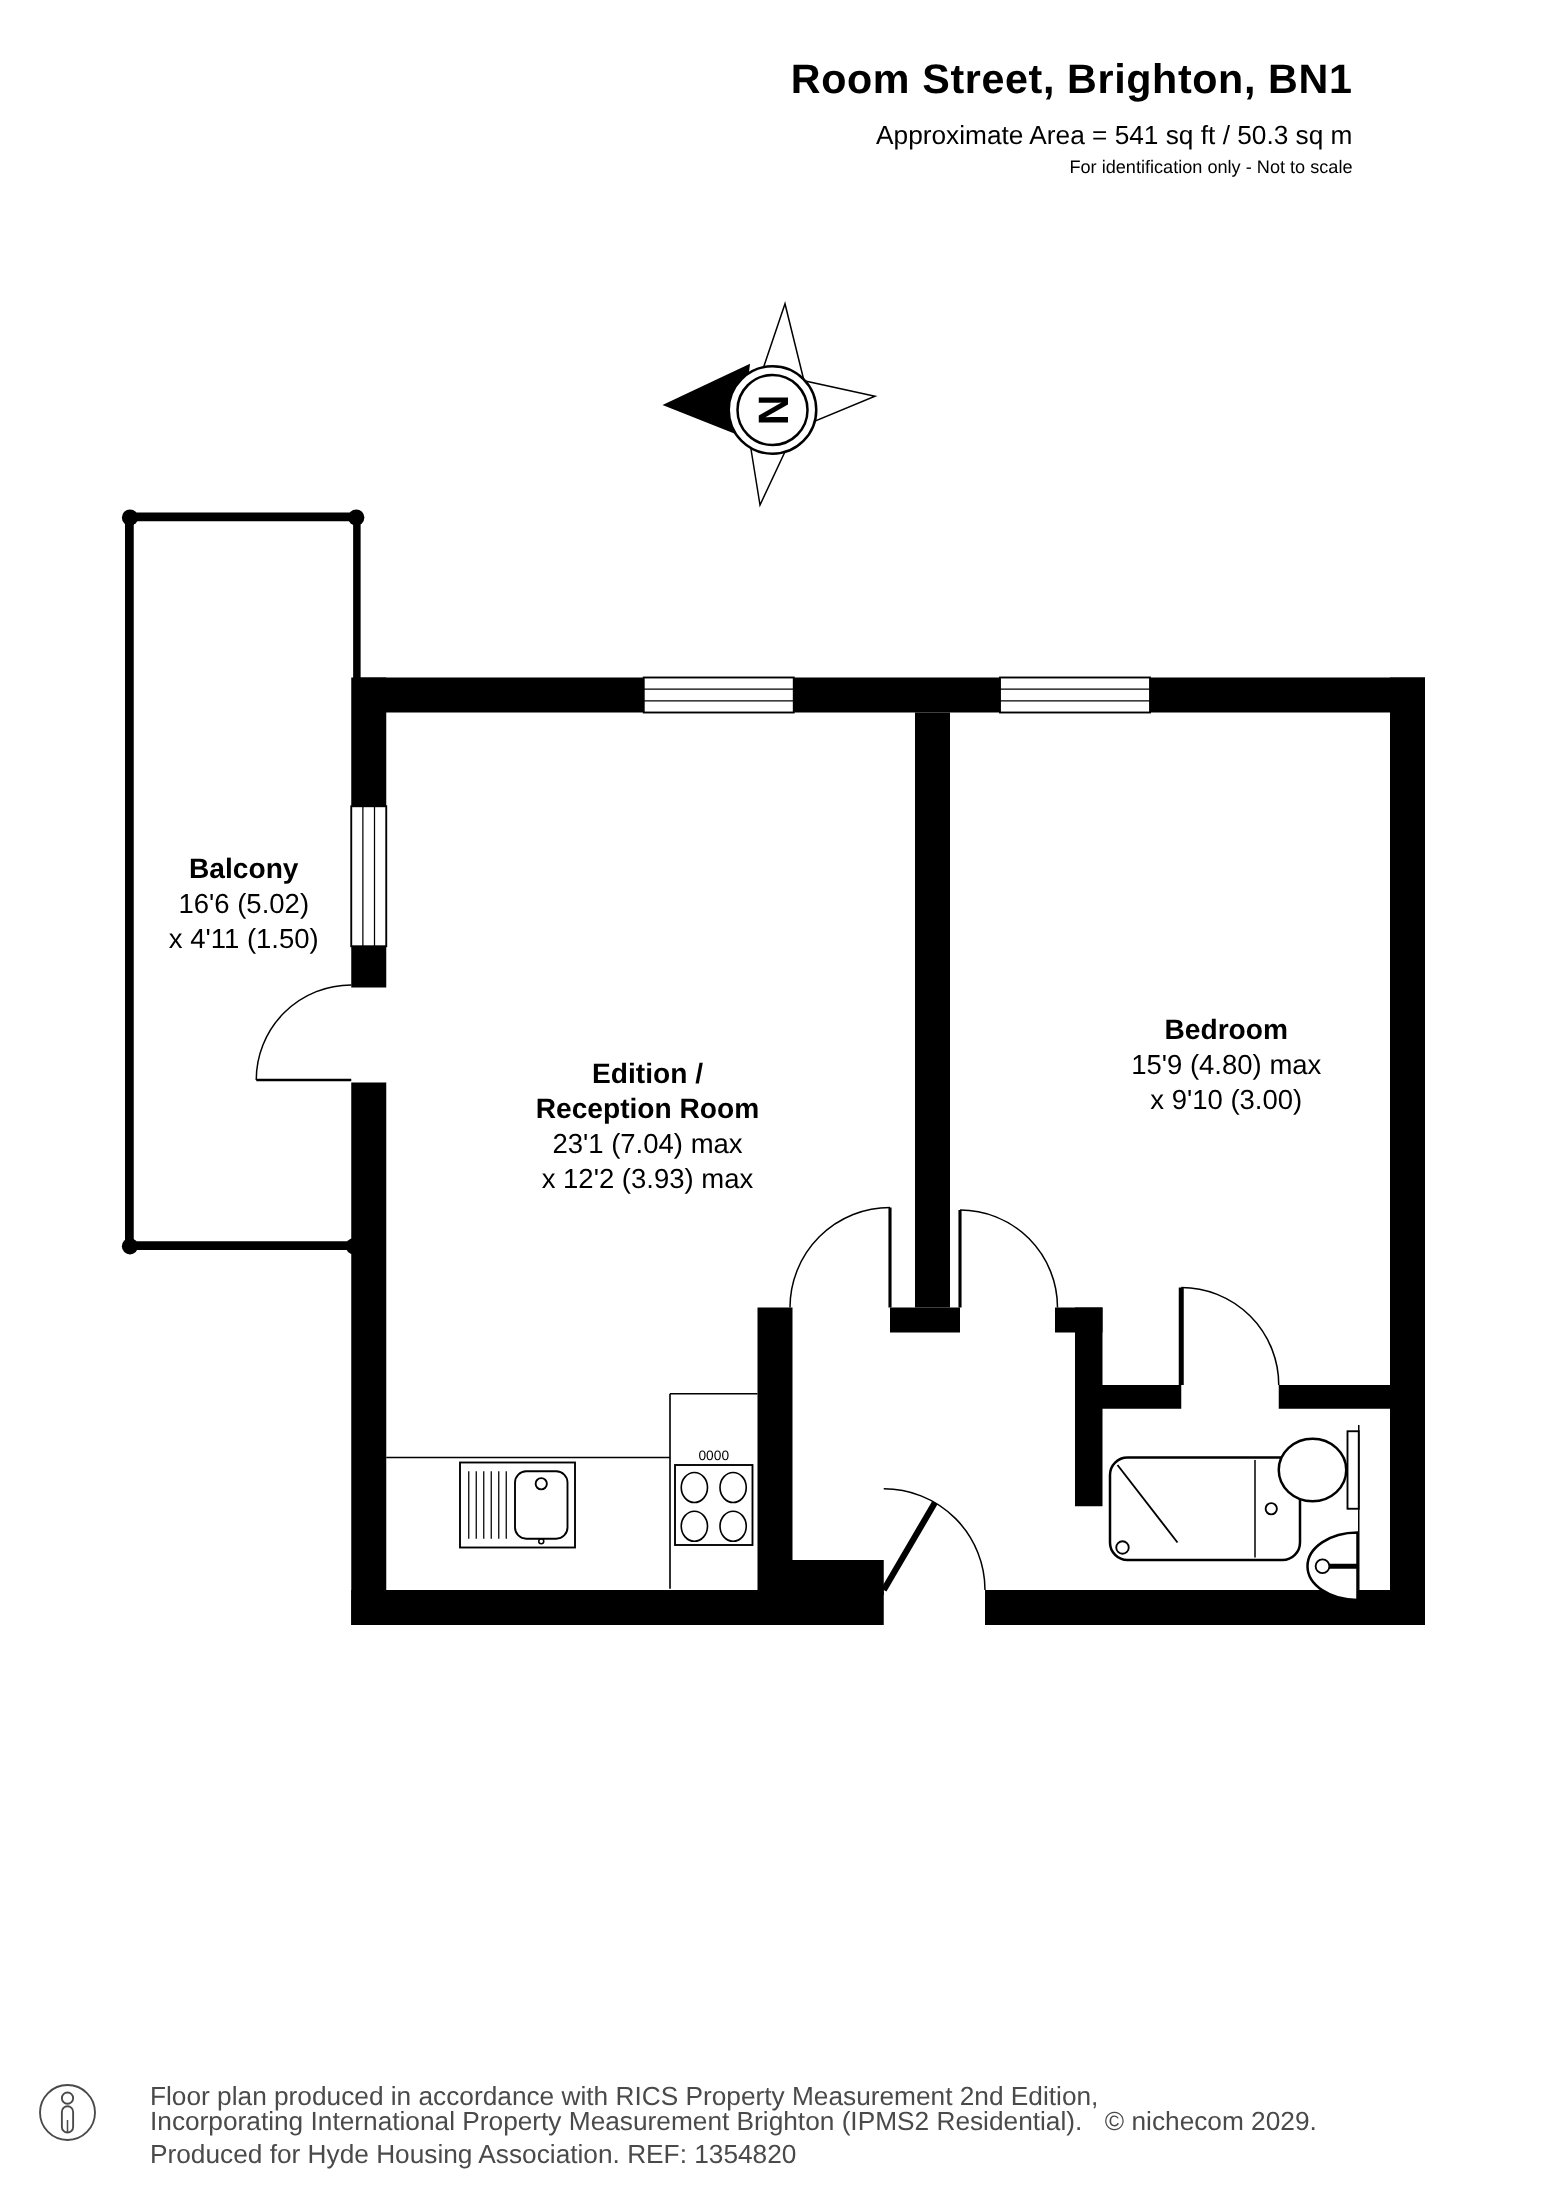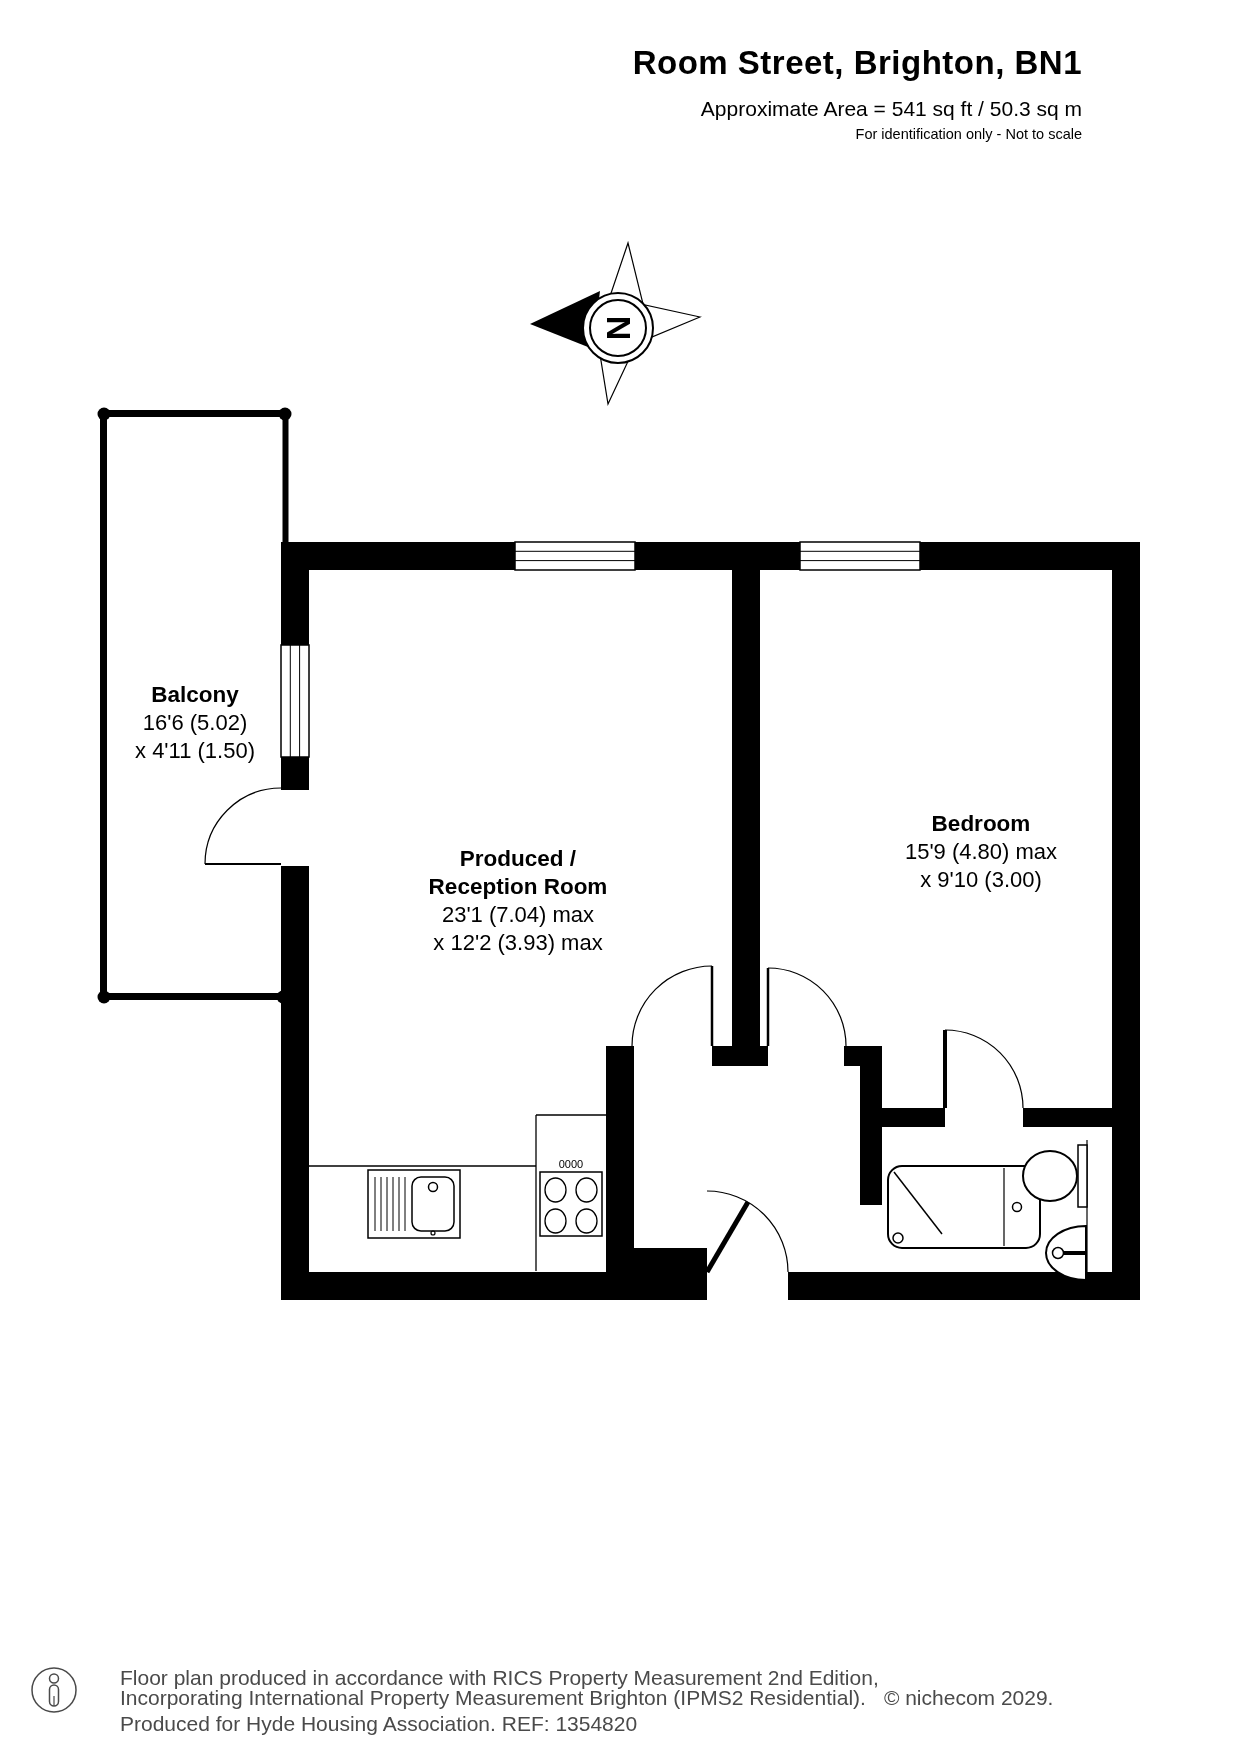--- a/index.html
+++ b/index.html
@@ -156,21 +156,21 @@
     </g>
   </svg>
 
   <div class="room-label" style="left:195px;top:681px;">
     <div class="room-name">Balcony</div>
     <div class="room-dim">16'6 (5.02)</div>
     <div class="room-dim">x 4'11 (1.50)</div>
   </div>
 
   <div class="room-label" style="left:518px;top:845px;">
-    <div class="room-name">Produced /</div>
+    <div class="room-name">Edition /</div>
     <div class="room-name">Reception Room</div>
     <div class="room-dim">23'1 (7.04) max</div>
     <div class="room-dim">x 12'2 (3.93) max</div>
   </div>
 
   <div class="room-label" style="left:933px;top:810px;margin-left:48px;">
     <div class="room-name">Bedroom</div>
     <div class="room-dim">15'9 (4.80) max</div>
     <div class="room-dim">x 9'10 (3.00)</div>
   </div>

